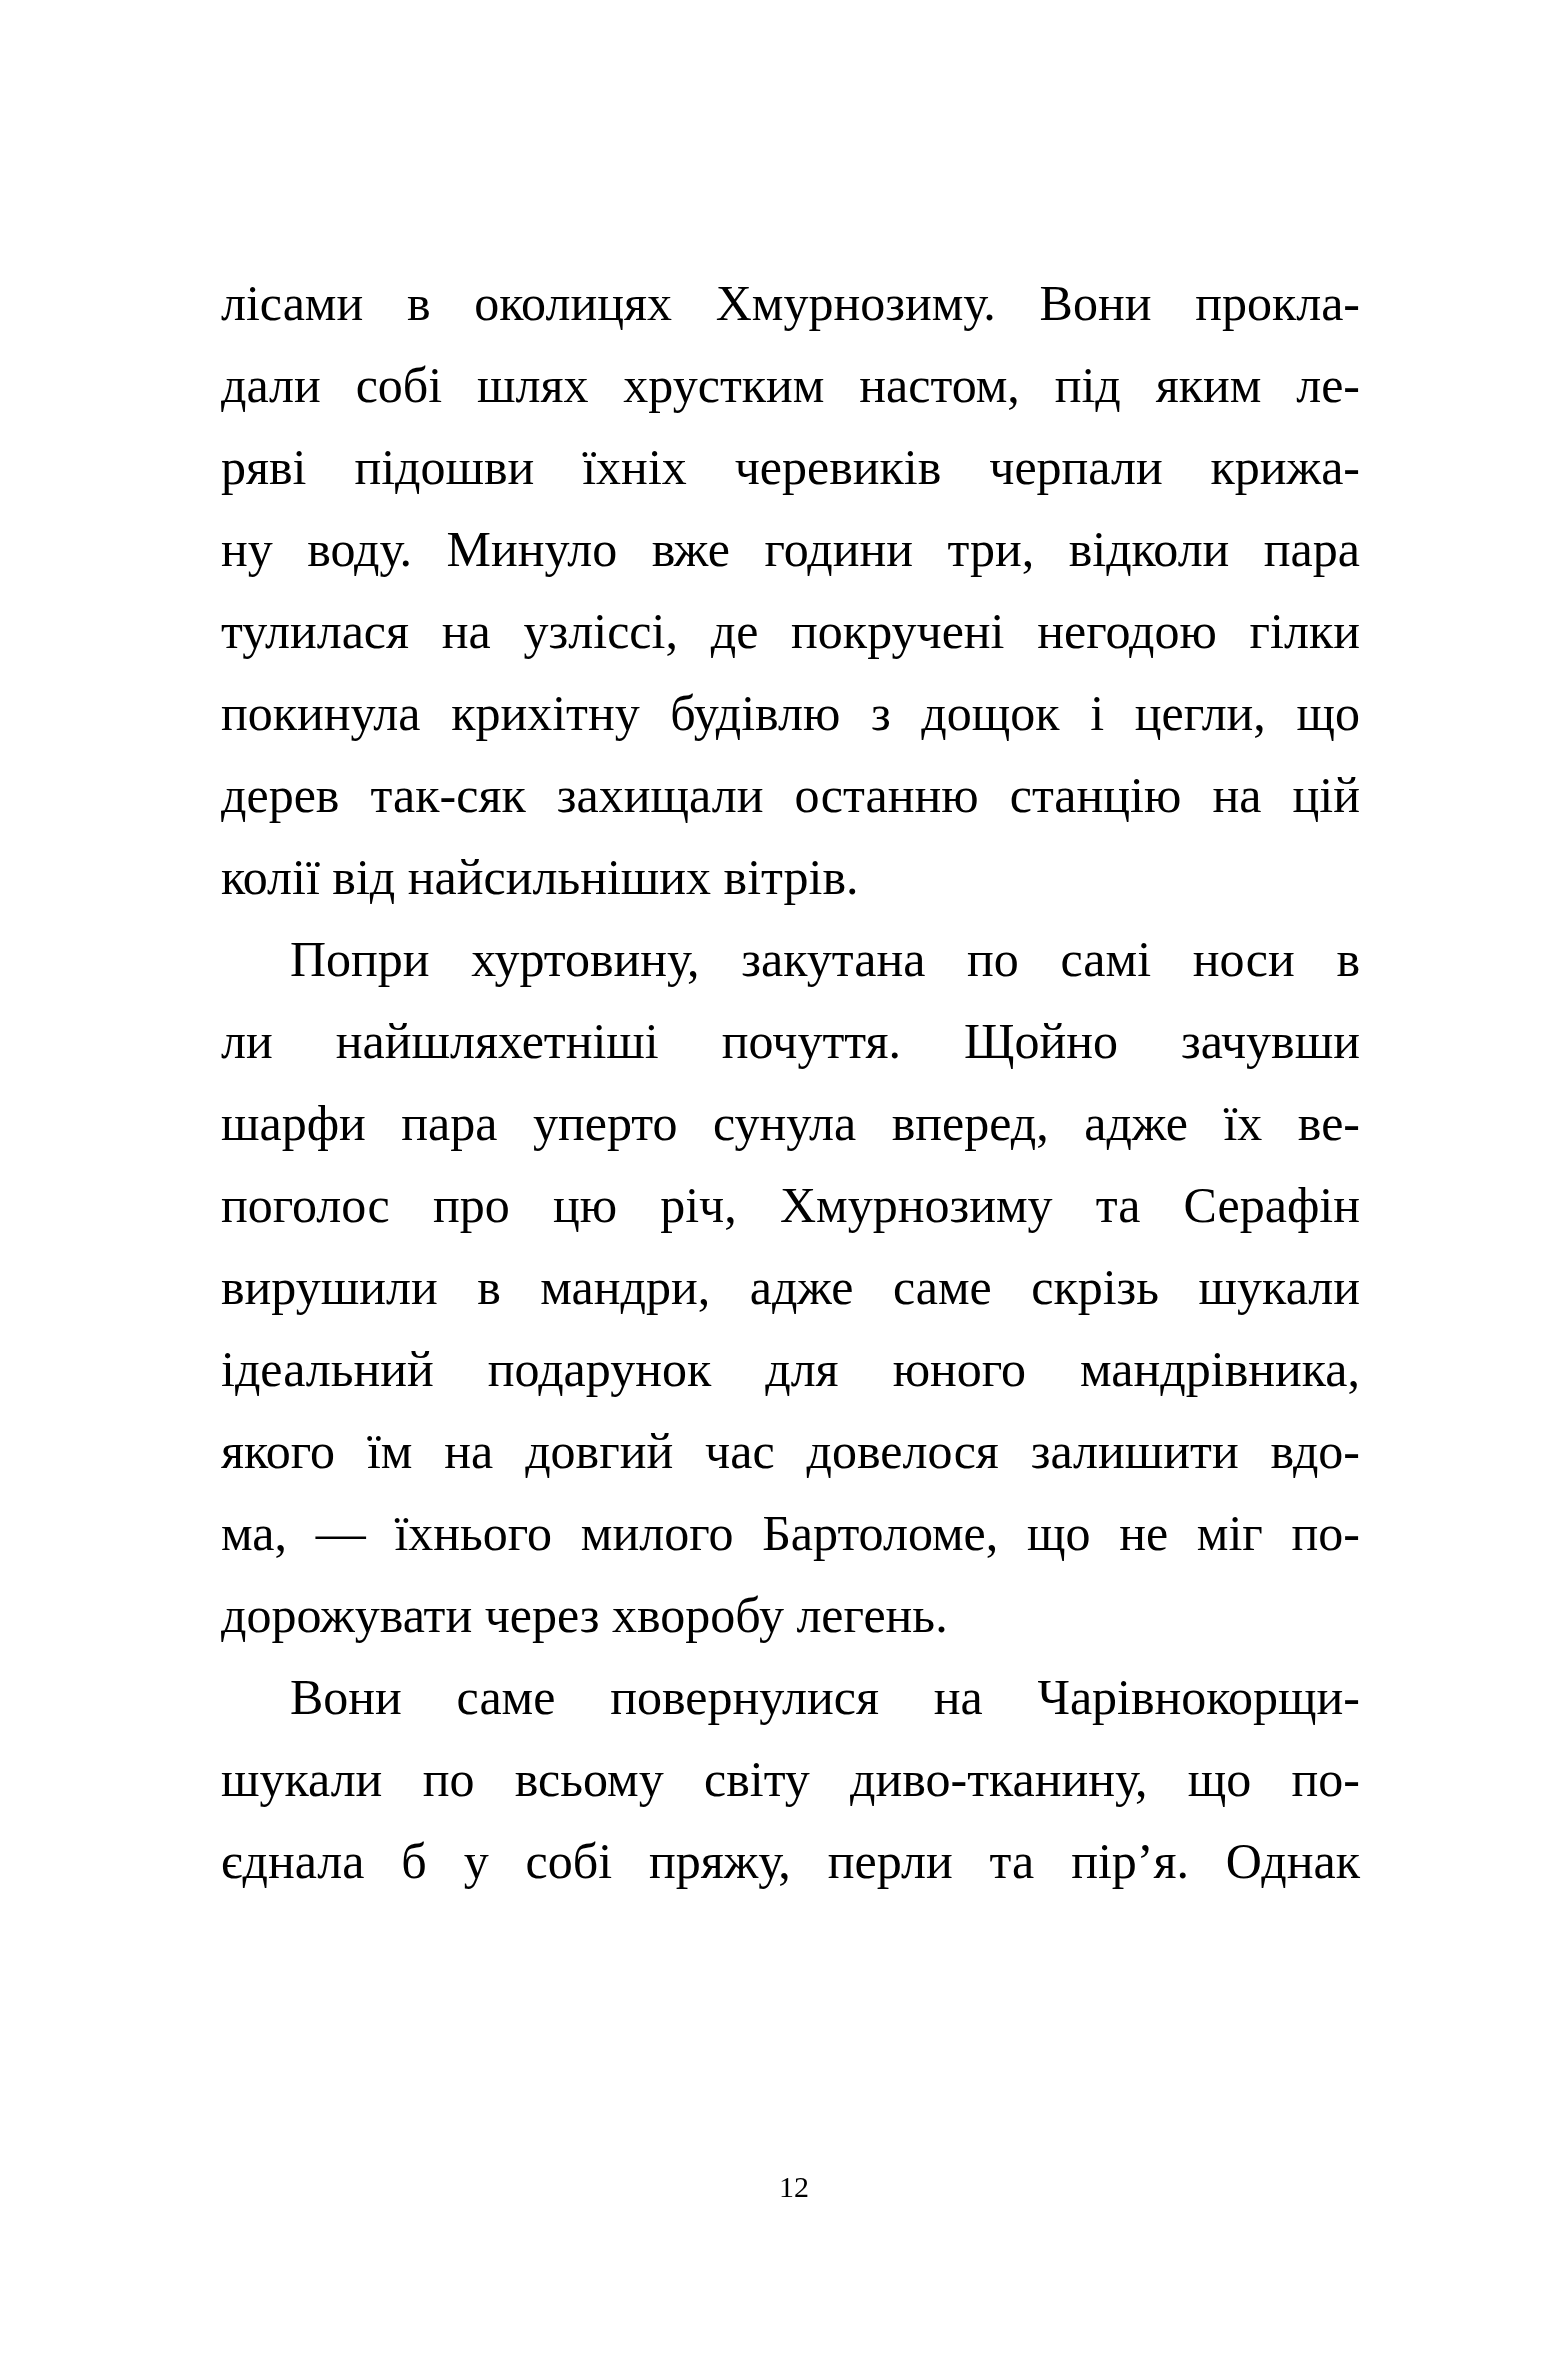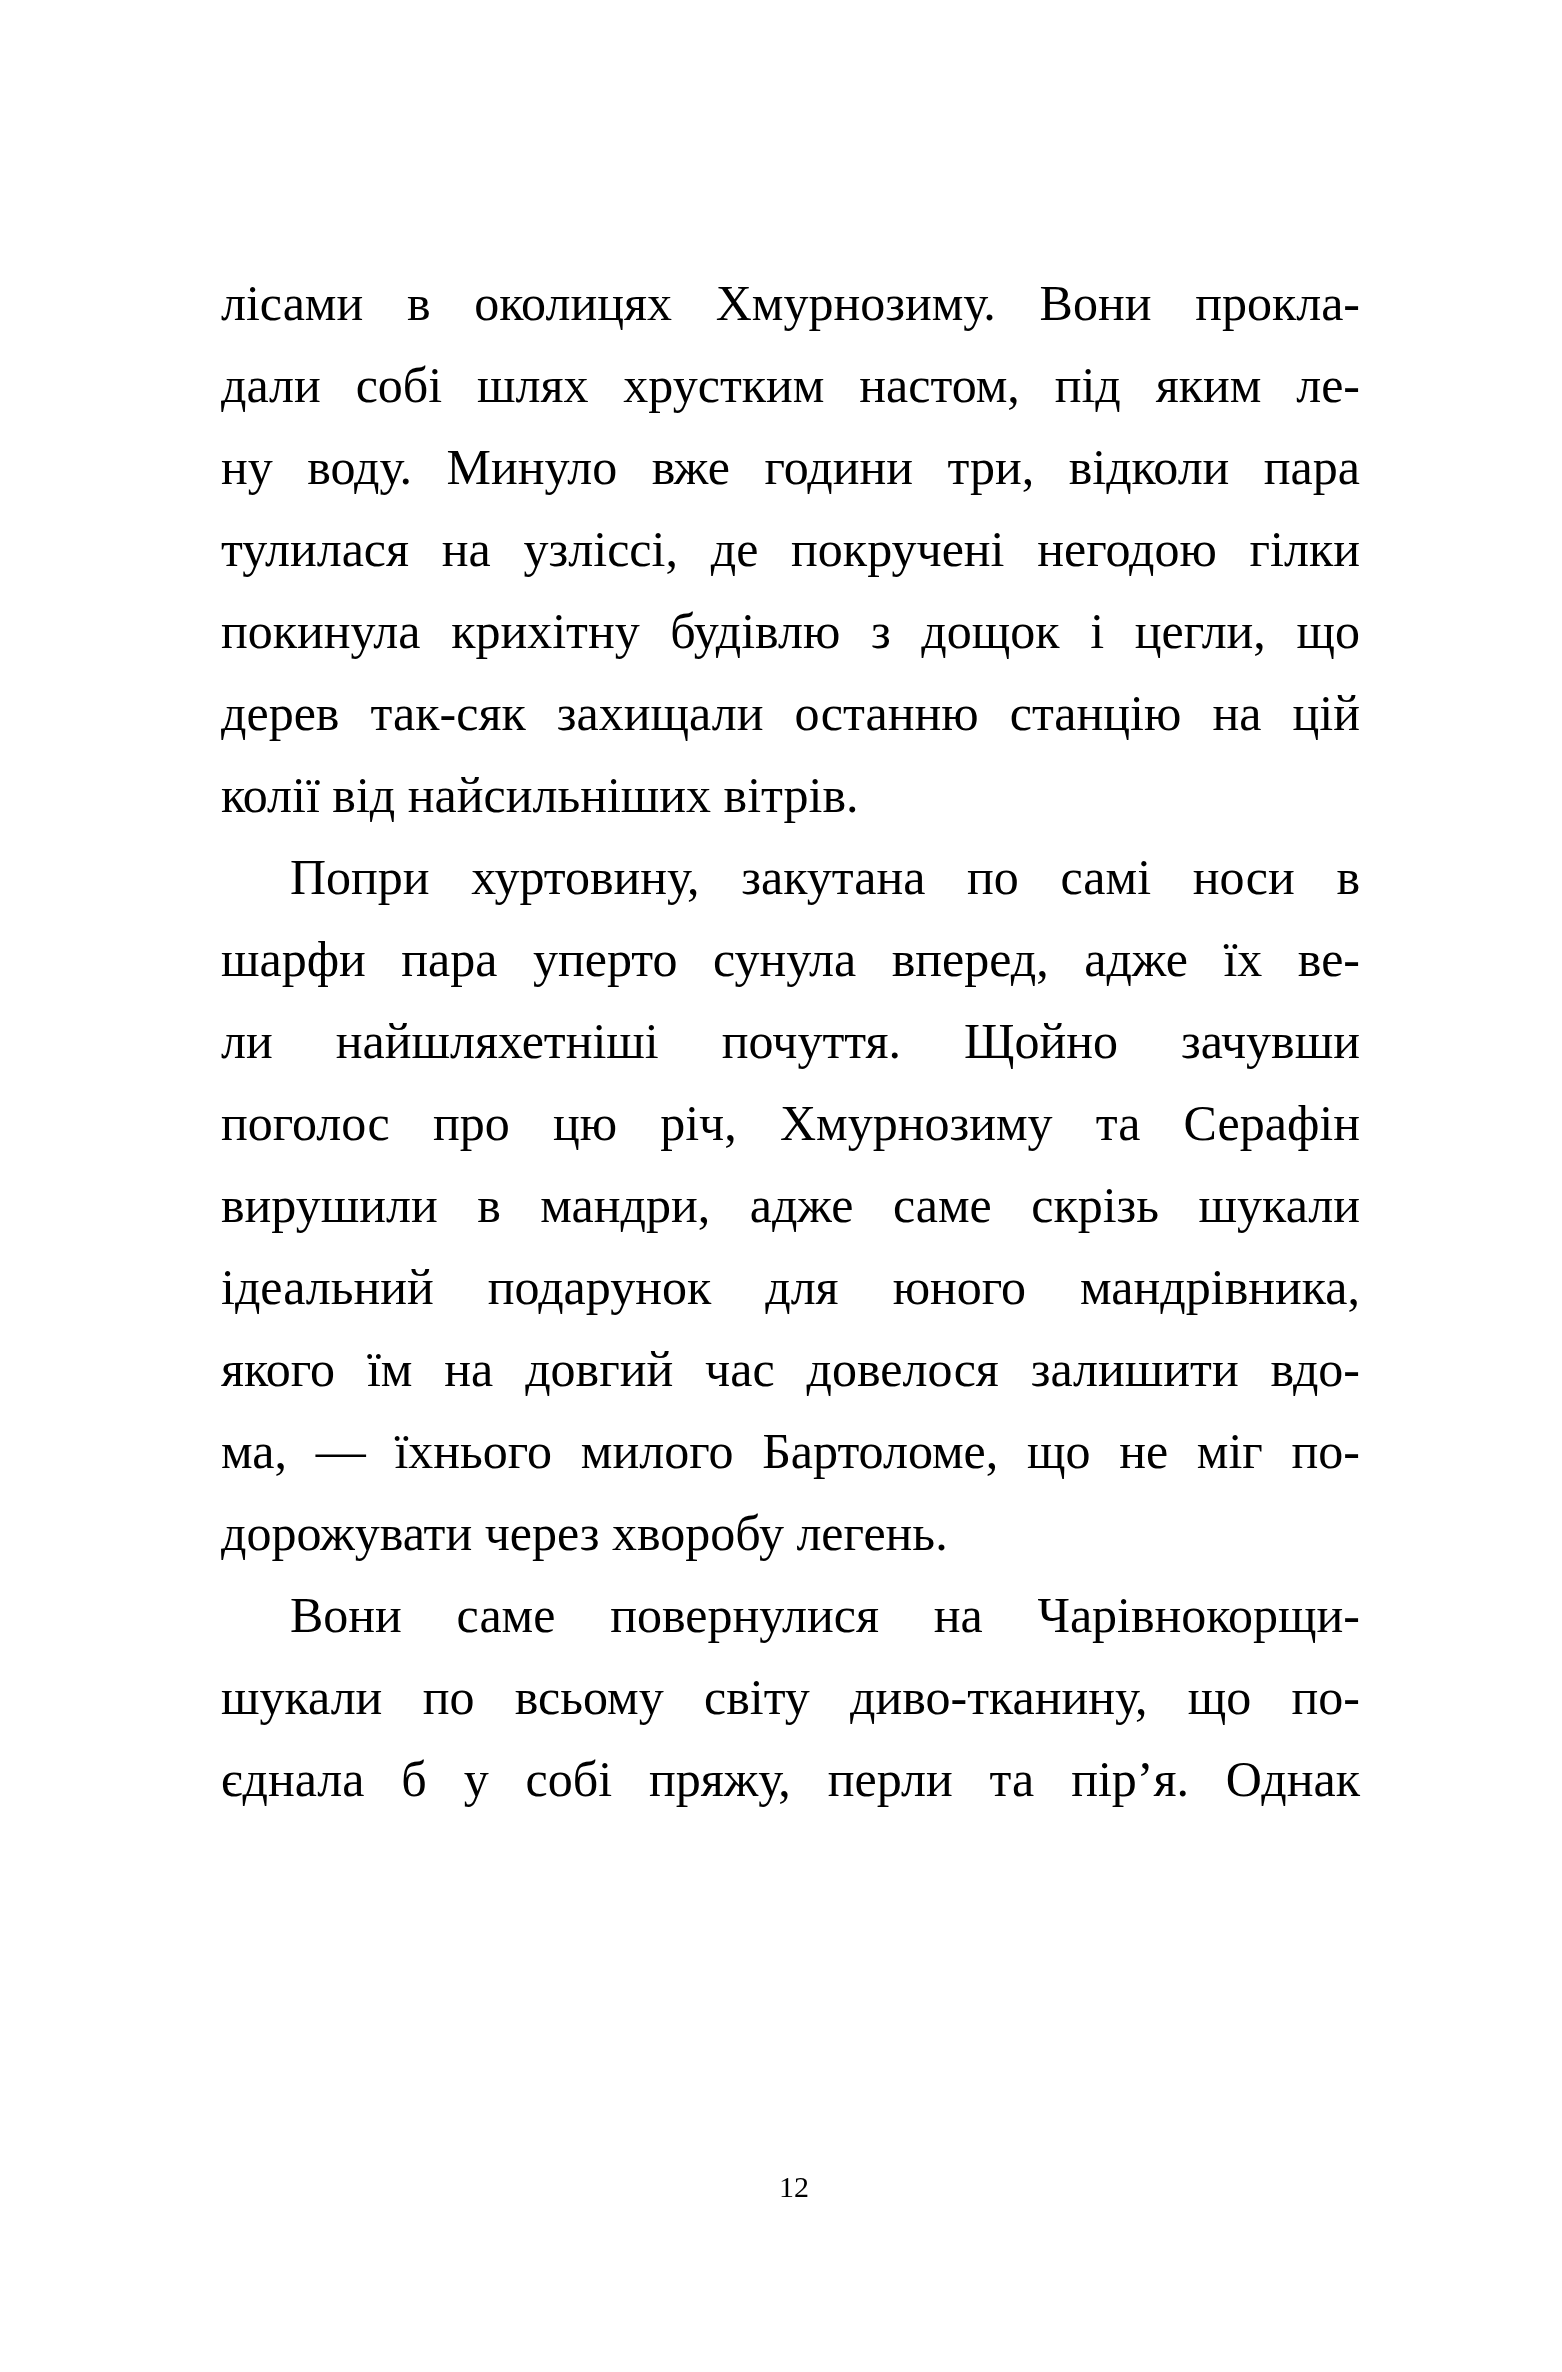--- a/index.html
+++ b/index.html
@@ -57,29 +57,30 @@
   }
 </style>
 </head>
 <body>
 
 <div class="page">
   <div class="text-block">
 
     <div class="line">лісами в околицях Хмурнозиму. Вони прокла-</div>
     <div class="line">дали собі шлях хрустким настом, під яким ле-</div>
+    <div class="line">ряві підошви їхніх черевиків черпали крижа-</div>
     <div class="line">ну воду. Минуло вже години три, відколи пара</div>
     <div class="line">тулилася на узліссі, де покручені негодою гілки</div>
     <div class="line">покинула крихітну будівлю з дощок і цегли, що</div>
     <div class="line">дерев так-сяк захищали останню станцію на цій</div>
     <div class="line last">колії від найсильніших вітрів.</div>
 
     <div class="line indent">Попри хуртовину, закутана по самі носи в</div>
+    <div class="line">ли найшляхетніші почуття. Щойно зачувши</div>
     <div class="line">шарфи пара уперто сунула вперед, адже їх ве-</div>
-    <div class="line">ли найшляхетніші почуття. Щойно зачувши</div>
     <div class="line">поголос про цю річ, Хмурнозиму та Серафін</div>
     <div class="line">вирушили в мандри, адже саме скрізь шукали</div>
     <div class="line">ідеальний подарунок для юного мандрівника,</div>
     <div class="line">якого їм на довгий час довелося залишити вдо-</div>
     <div class="line">ма, — їхнього милого Бартоломе, що не міг по-</div>
     <div class="line last">дорожувати через хворобу легень.</div>
 
     <div class="line indent">Вони саме повернулися на Чарівнокорщи-</div>
     <div class="line">шукали по всьому світу диво-тканину, що по-</div>
     <div class="line">єднала б у собі пряжу, перли та пір’я. Однак</div>

